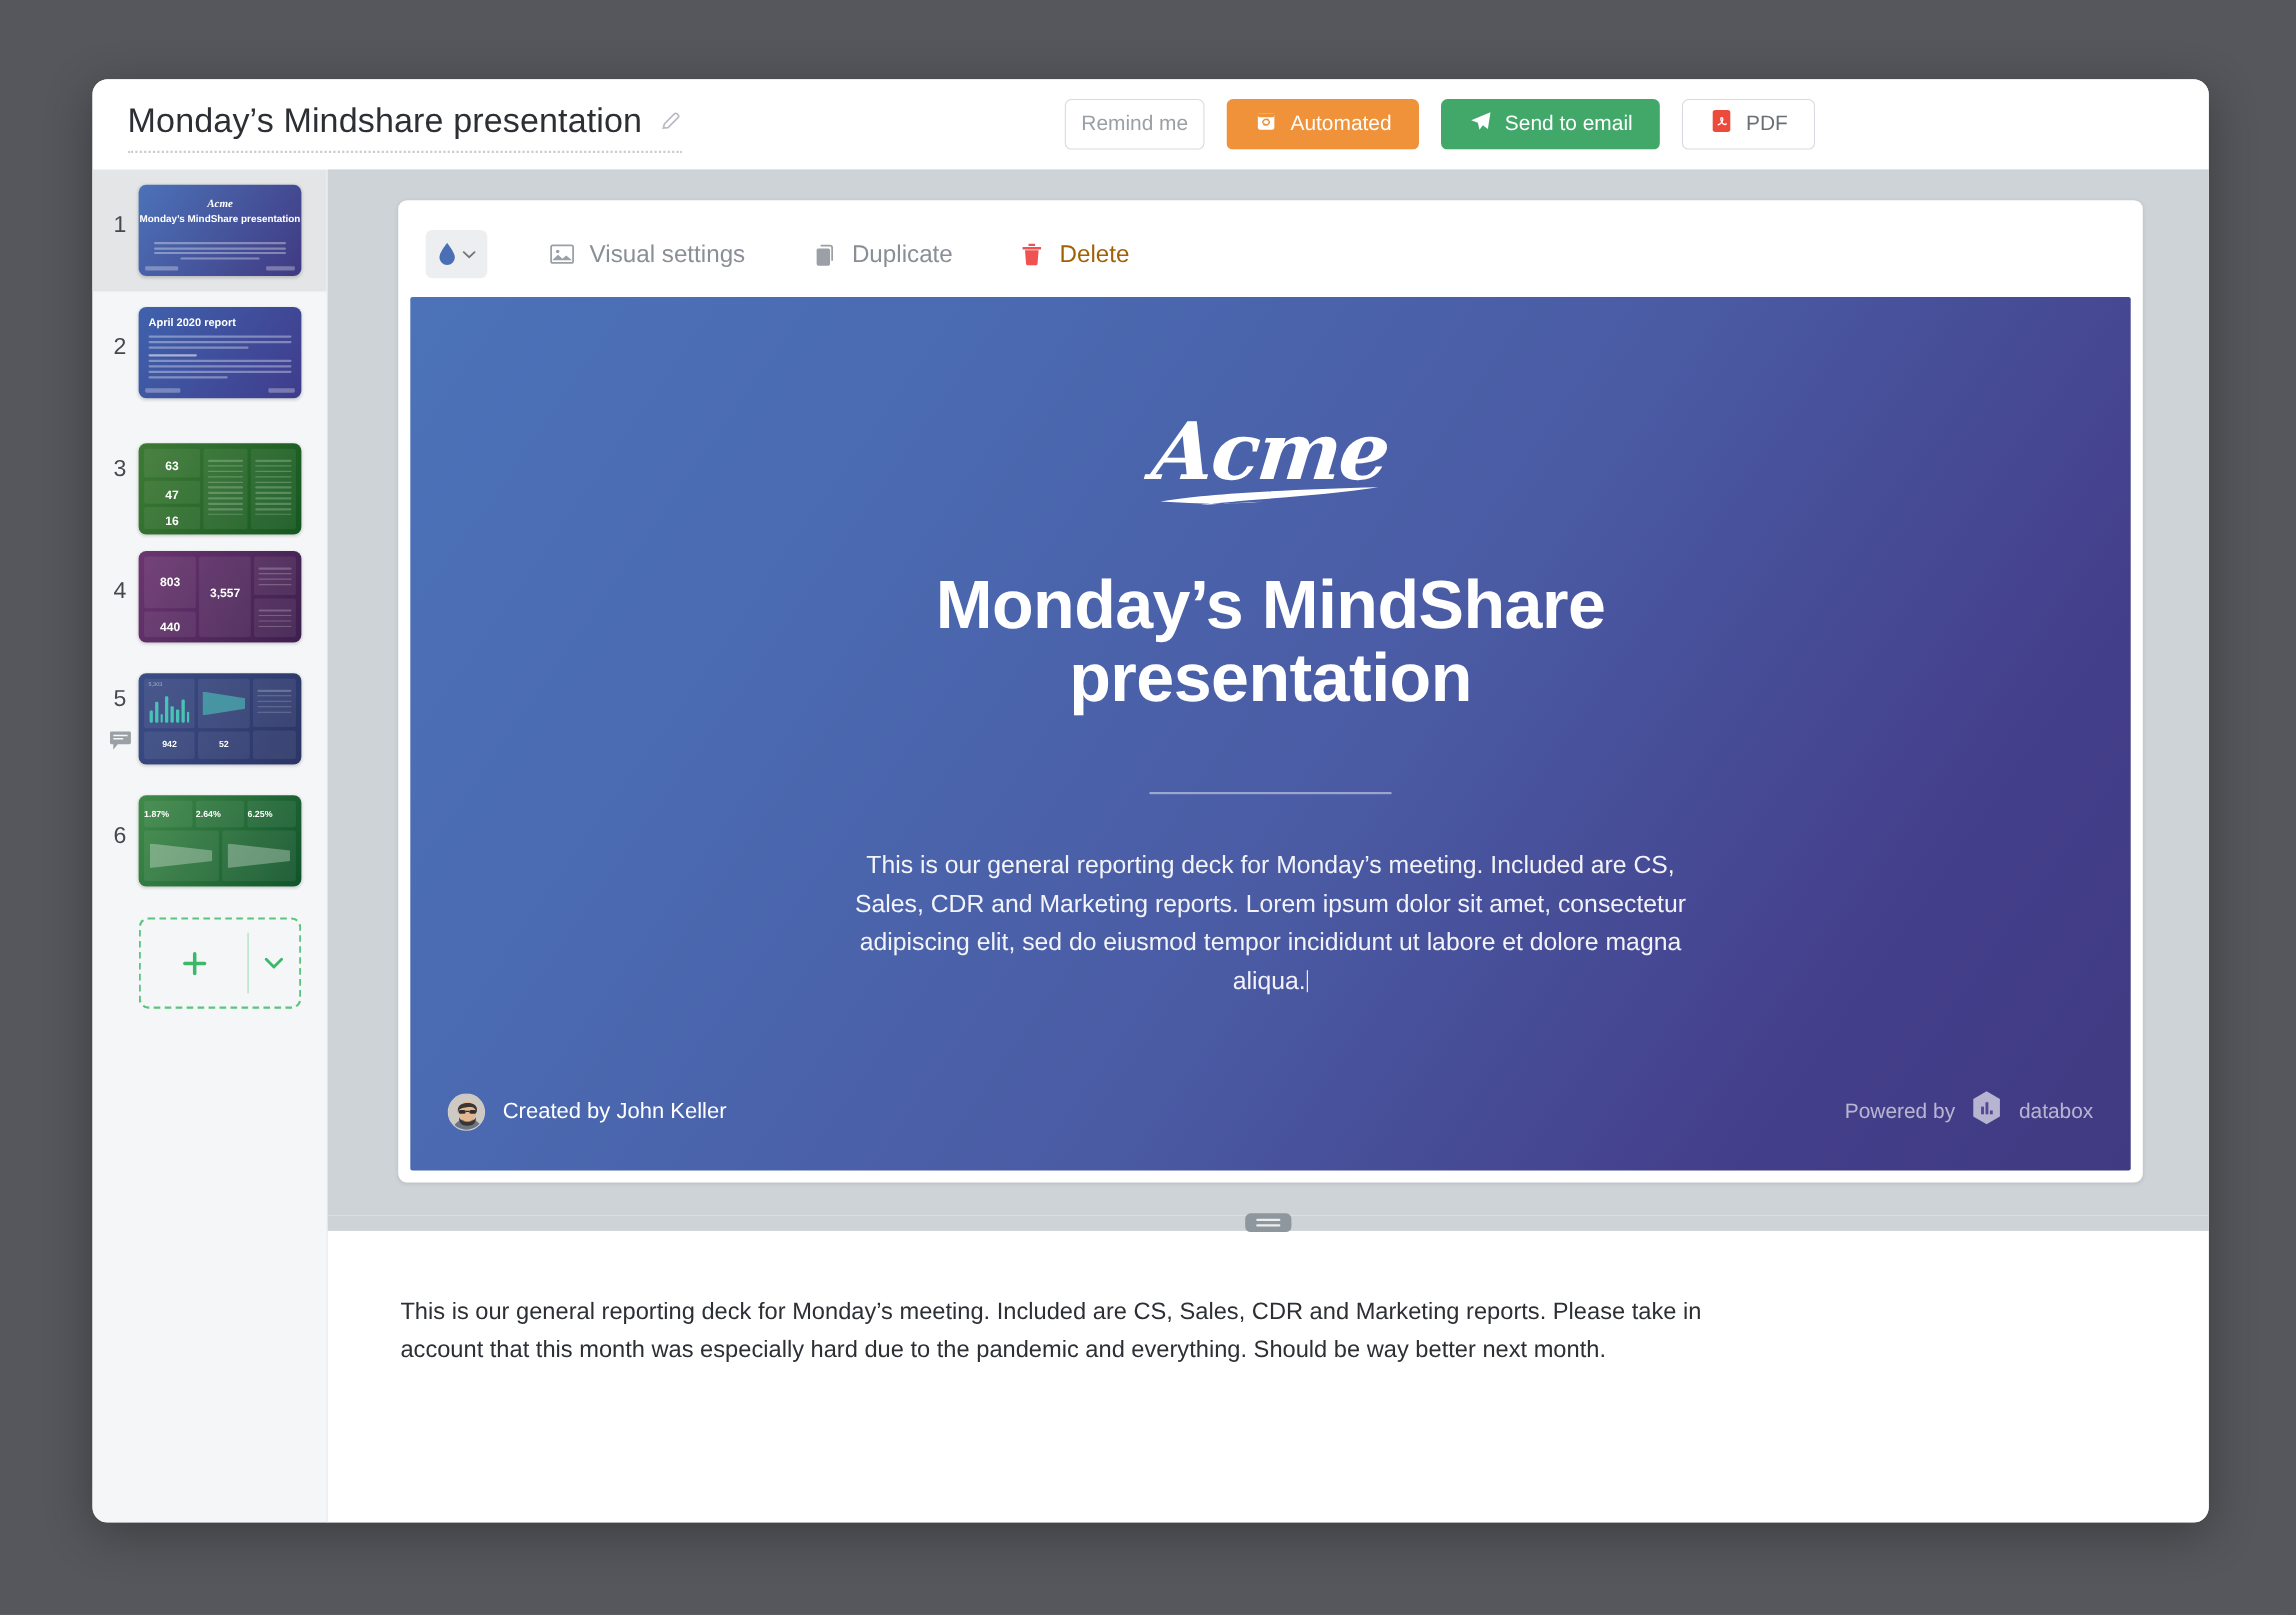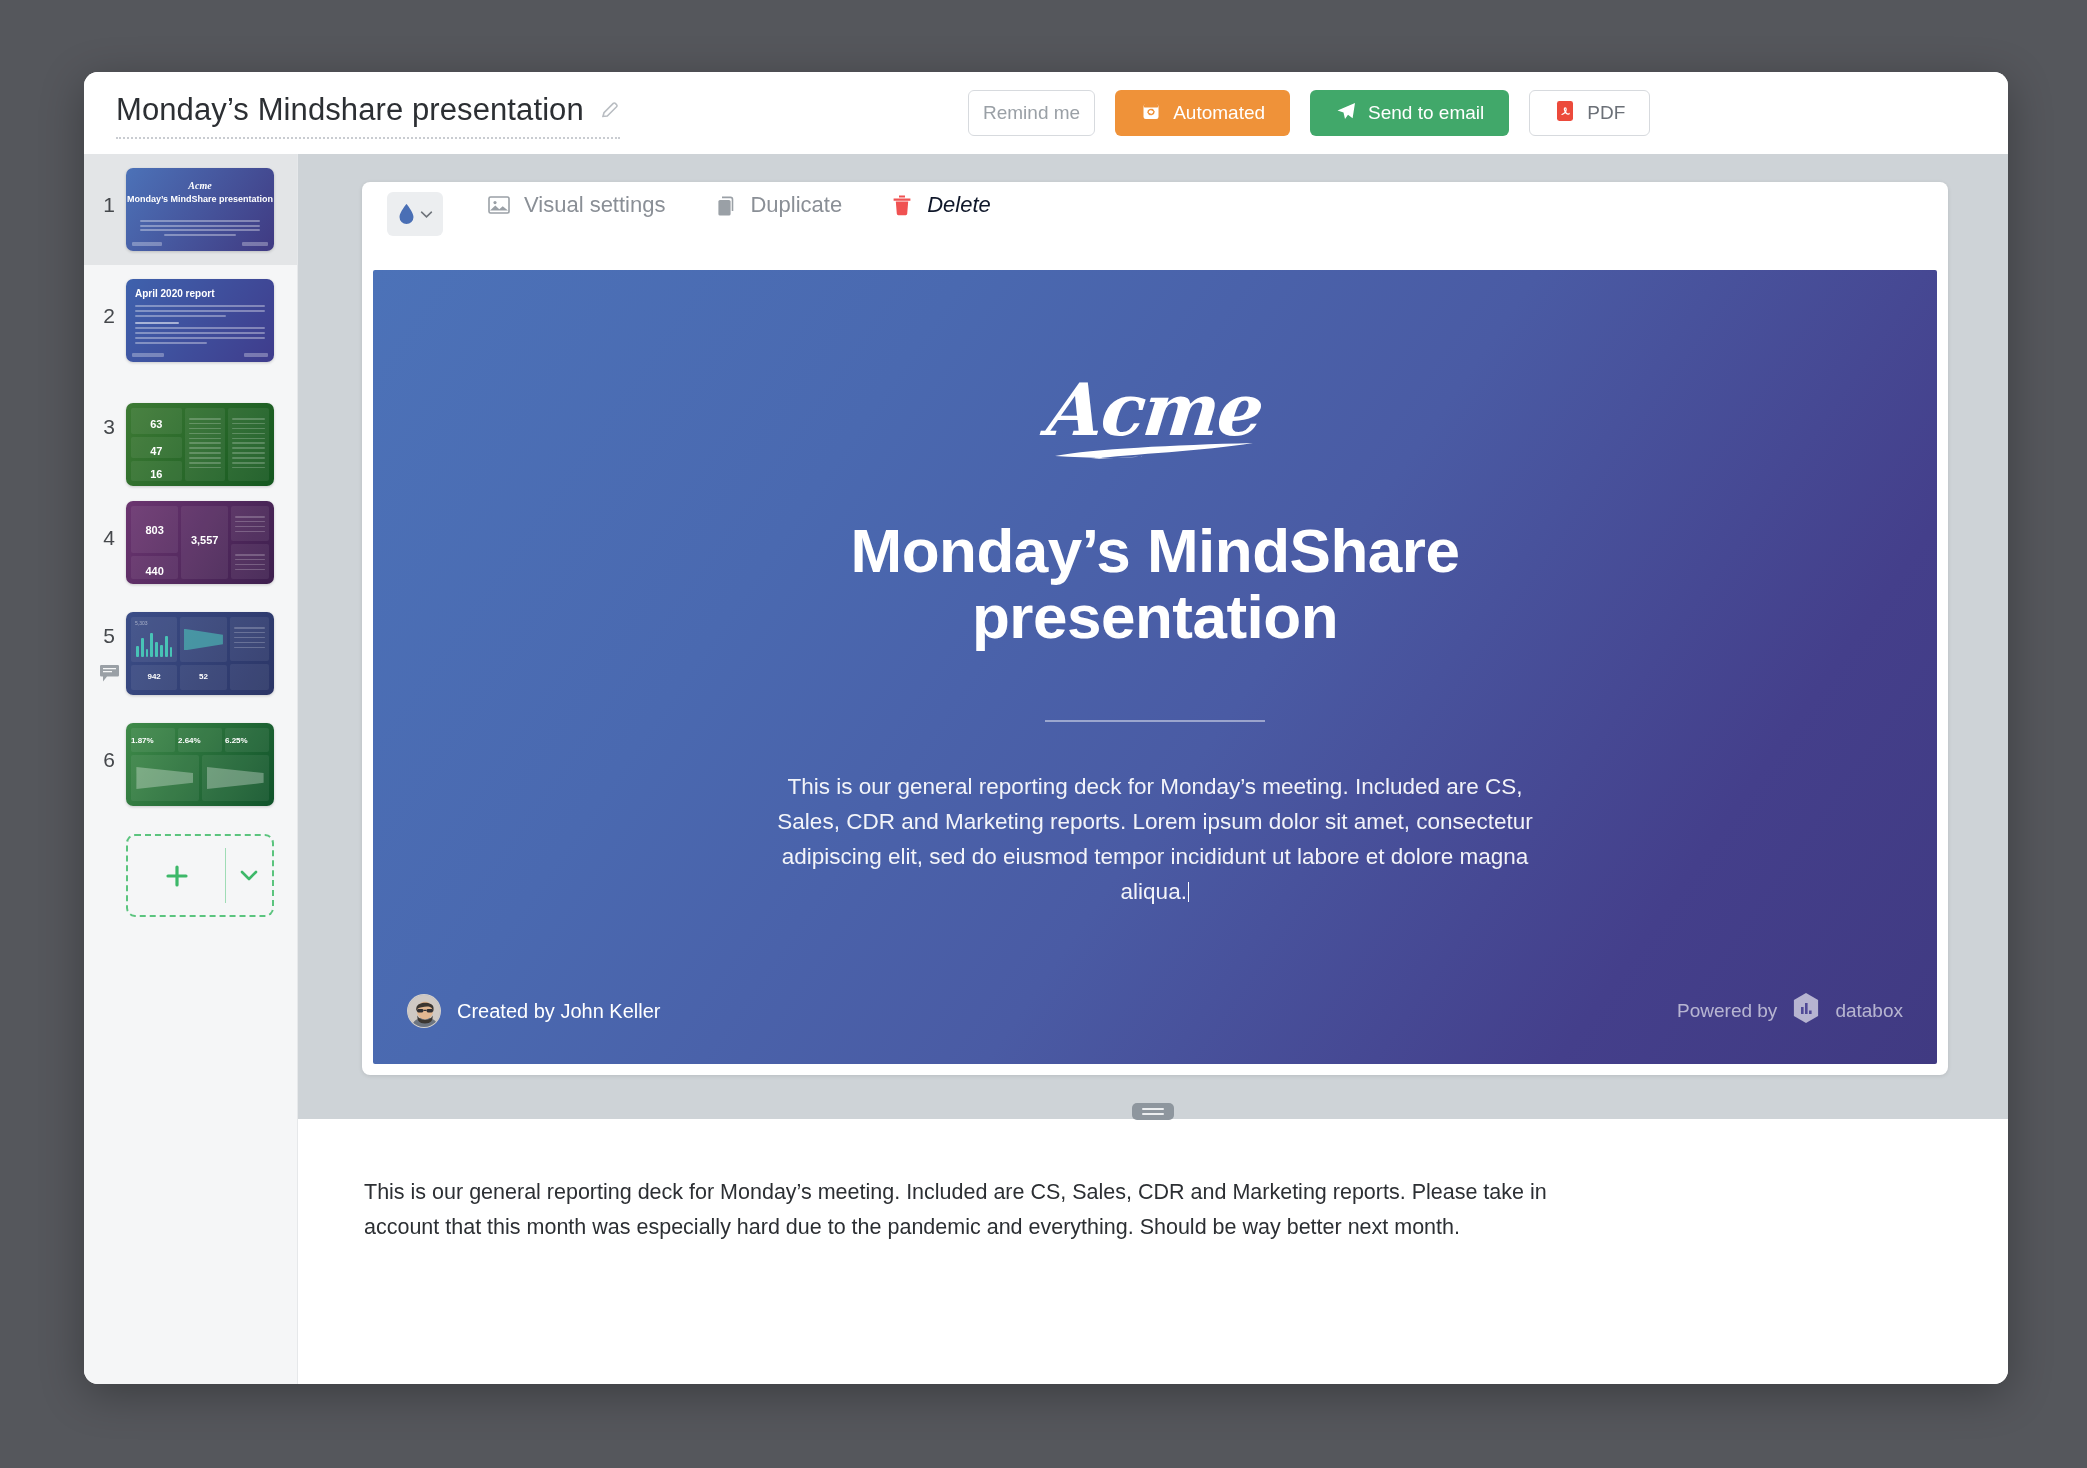--- a/index.html
+++ b/index.html
@@ -165,34 +165,34 @@
   }
   #slide-card {
     background: #fff; border-radius: 8px;
     height: 893px; width: 100%;
     padding: 10px 11px 11px 11px;
     display: flex; flex-direction: column;
     box-shadow: 0 1px 4px rgba(0,0,0,.10);
   }
   #slide-toolbar {
     height: 78px; flex: 0 0 78px;
-    display: flex; align-items: flex-start; padding-left: 14px; gap: 4px;
+    display: flex; align-items: center; padding-left: 14px; gap: 16px;
   }
   .color-pill {
     width: 56px; height: 44px; border-radius: 6px; background: #eceef0;
     display: flex; align-items: center; justify-content: center; gap: 5px;
     cursor: pointer; margin-right: 40px;
   }
   .drop-icon { width: 17px; height: 22px; }
   .tool-btn {
     display: flex; align-items: center; gap: 13px;
     font-size: 22px; color: #8a8f96; cursor: pointer;
     margin-right: 44px; white-space: nowrap;
   }
-  .tool-btn.danger { color: #0f172a; font-style: italic; }
+  .tool-btn.danger { color: #a16207; }
   .tool-icon { width: 24px; height: 24px; display:block; }
 
   #slide-canvas {
     flex: 1; border-radius: 2px;
     background: linear-gradient(125deg, #4c72b8 0%, #4a69b0 28%, #4a5ba4 55%, #443f8b 82%, #403a82 100%);
     position: relative; overflow: hidden;
     color: #fff;
   }
   #acme-logo {
     position: absolute; left: 0; right: 0; top: 104px;

